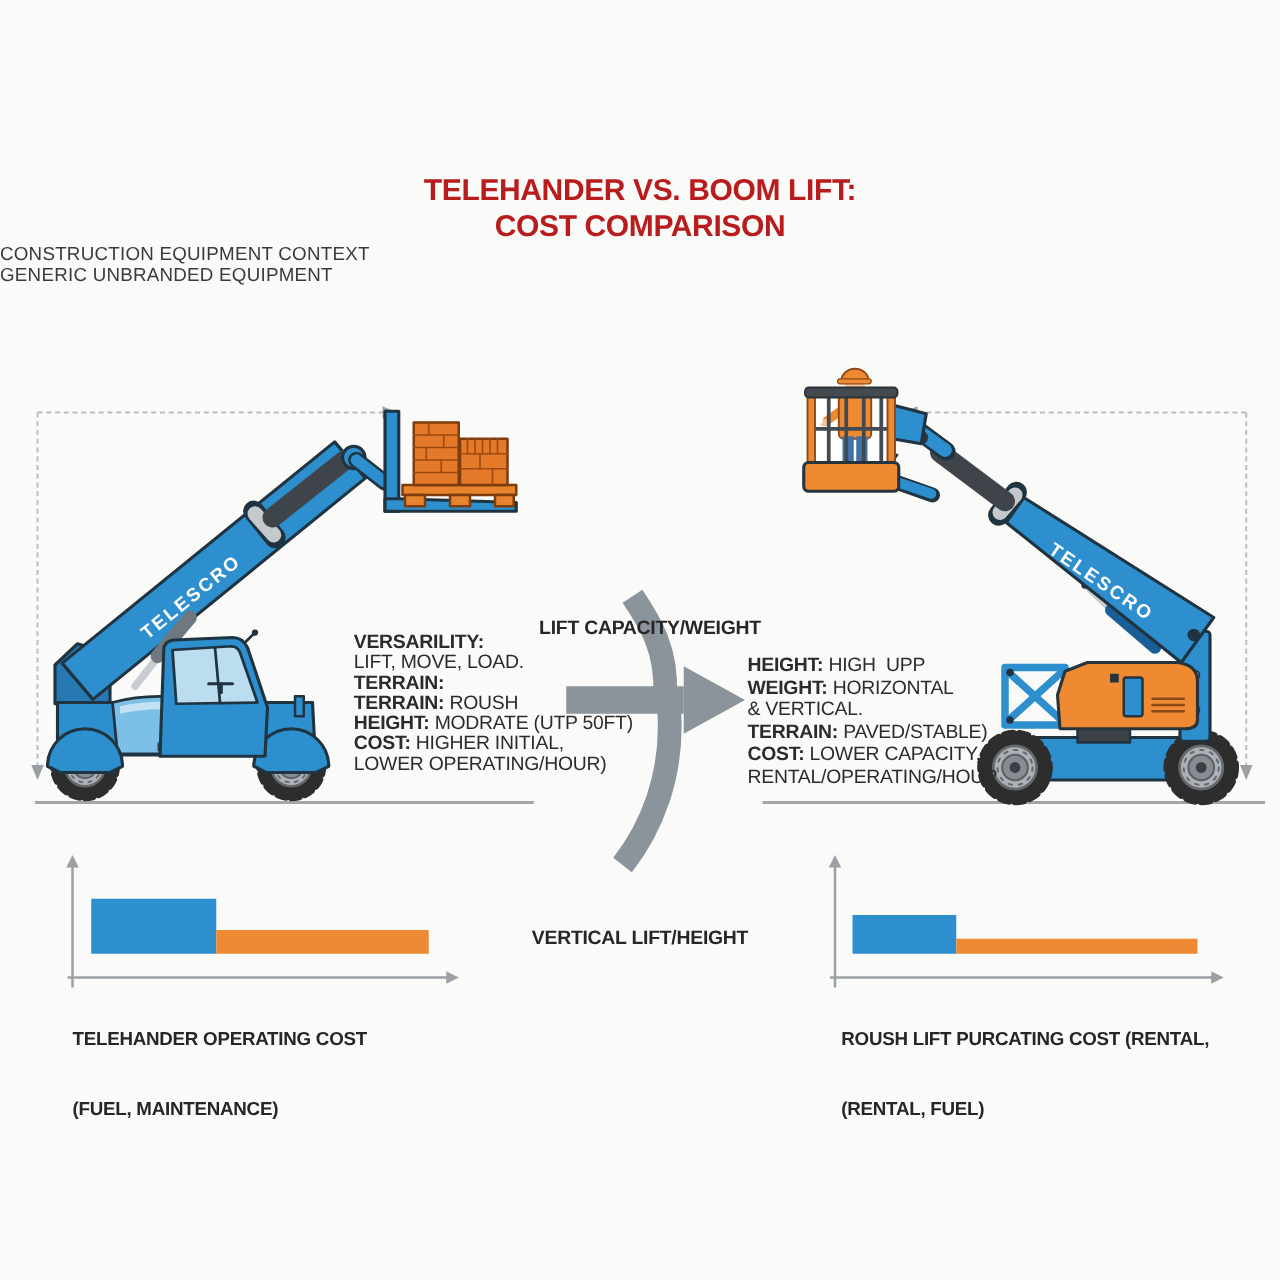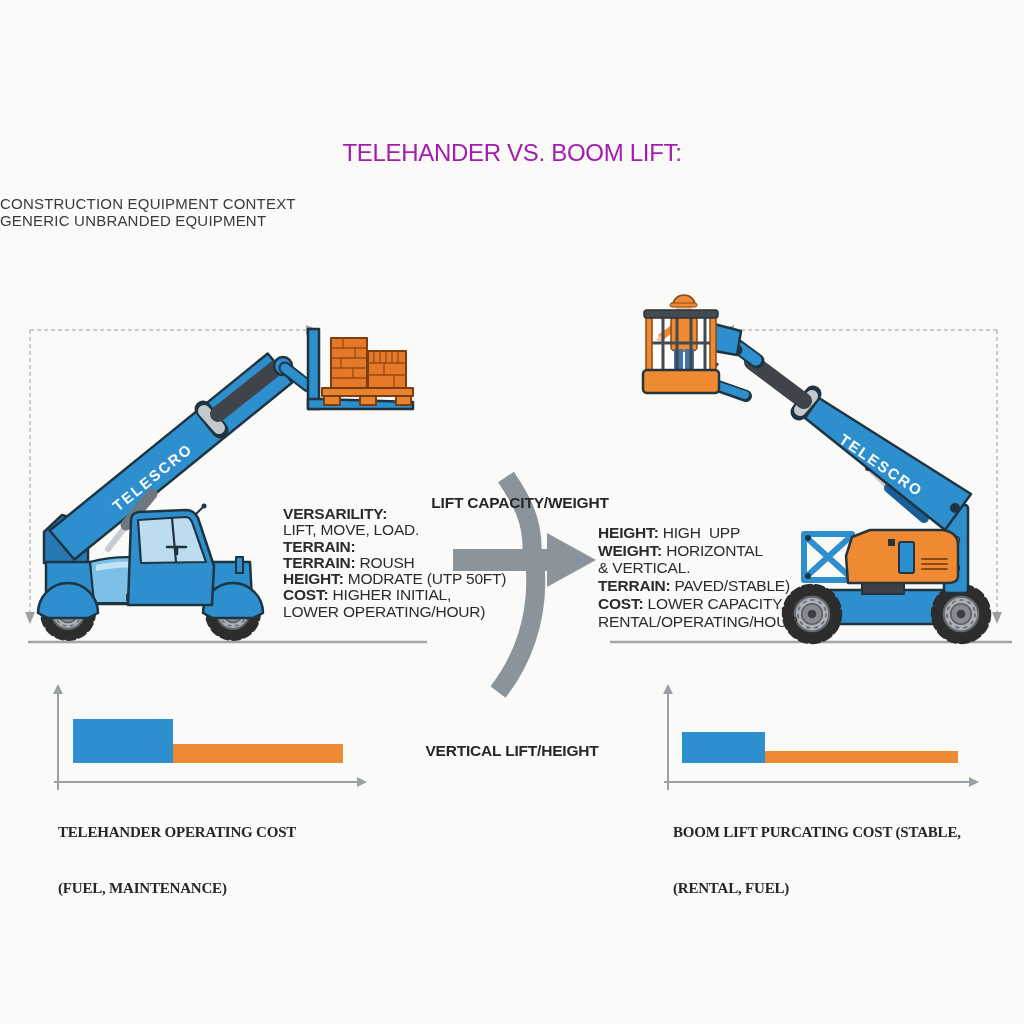--- a/index.html
+++ b/index.html
@@ -1,29 +1,29 @@
 <!DOCTYPE html>
 <html><head>
 <meta charset="utf-8">
 <style>
   html,body{margin:0;padding:0;background:#e9e9e9;}
   .page{position:relative;width:1024px;height:1024px;margin:0 auto;background:#fafaf8;
         overflow:hidden;font-family:"Liberation Sans",sans-serif;color:#2b2b2b;}
   .abs{position:absolute;}
   .titleblock{left:0;top:138px;width:1024px;text-align:center;}
-  .title-l1,.title-l2{font-size:24px;font-weight:normal;letter-spacing:-0.3px;line-height:29px;color:#a21caf;}
+  .title-l1,.title-l2{font-size:24px;font-weight:bold;letter-spacing:-0.3px;line-height:29px;color:#b91c1c;}
   .subblock{left:0;top:196px;width:1024px;text-align:left;}
   .sub{font-size:15px;line-height:16.5px;letter-spacing:0.2px;color:#3a3a3a;}
   .centerlabel{font-size:15.5px;font-weight:bold;text-align:center;letter-spacing:-0.2px;color:#262626;margin-top:40px;}
   .specs{font-size:15.5px;letter-spacing:-0.2px;}
   .specs .line{white-space:pre-wrap;}
   .specs-left .line{line-height:16.3px;}
   .specs-right .line{line-height:17.7px;}
   .specs b{font-weight:bold;}
-  .caption{font-size:15px;font-weight:bold;line-height:18.5px;letter-spacing:-0.2px;color:#262626;white-space:pre-wrap;font-family:Liberation Serif, serif;}
+  .caption{font-size:15px;font-weight:bold;line-height:18.5px;letter-spacing:-0.2px;color:#262626;white-space:pre-wrap;}
   svg text.brand{font-family:"Liberation Sans",sans-serif;font-weight:bold;font-size:15px;
                  letter-spacing:2px;fill:#ffffff;}
 </style>
 </head>
 <body>
 
 <div class="page">
 
   <svg class="abs" style="left:0;top:0" width="1024" height="1024" viewBox="0 0 1024 1024">
     <defs>
@@ -247,20 +247,21 @@
       <polygon points="979,782 969,777 969,787" fill="#9aa0a4"></polygon>
       <g id="chart-right-bars">
           <rect x="682" y="732" width="83" height="31" fill="#2e8fce"></rect>
           <rect x="765" y="751" width="193" height="12" fill="#ee8a33"></rect>
         </g>
     </g>
   </svg>
 
   <div class="abs titleblock">
     <div class="title-l1">TELEHANDER VS. BOOM LIFT:</div>
+    <div class="title-l2">COST COMPARISON</div>
   </div>
   <div class="abs subblock">
     <div class="sub">CONSTRUCTION EQUIPMENT CONTEXT</div>
     <div class="sub">GENERIC UNBRANDED EQUIPMENT</div>
   </div>
 
   <div class="abs centerlabel" style="left:420px;top:454px;width:200px">LIFT CAPACITY/WEIGHT</div>
   <div class="abs centerlabel" style="left:412px;top:702px;width:200px">VERTICAL LIFT/HEIGHT</div>
 
   <div class="abs specs specs-left" style="left:283px;top:506px">
@@ -280,17 +281,17 @@
     <div class="line"><b>TERRAIN:</b><span> PAVED/STABLE)</span></div>
     <div class="line"><b>COST:</b><span> LOWER CAPACITY,</span></div>
     <div class="line"><b></b><span>RENTAL/OPERATING/HOUR</span></div>
   </div>
 
   <div class="abs caption" style="left:58px;top:786px">
     <div>TELEHANDER OPERATING COST</div>
     <div>(FUEL, MAINTENANCE)</div>
   </div>
   <div class="abs caption" style="left:673px;top:786px">
-    <div>BOOM LIFT PURCATING COST (STABLE,</div>
+    <div>ROUSH LIFT PURCATING COST (RENTAL,</div>
     <div>(RENTAL, FUEL)</div>
   </div>
 
 </div>
 
 </body></html>

